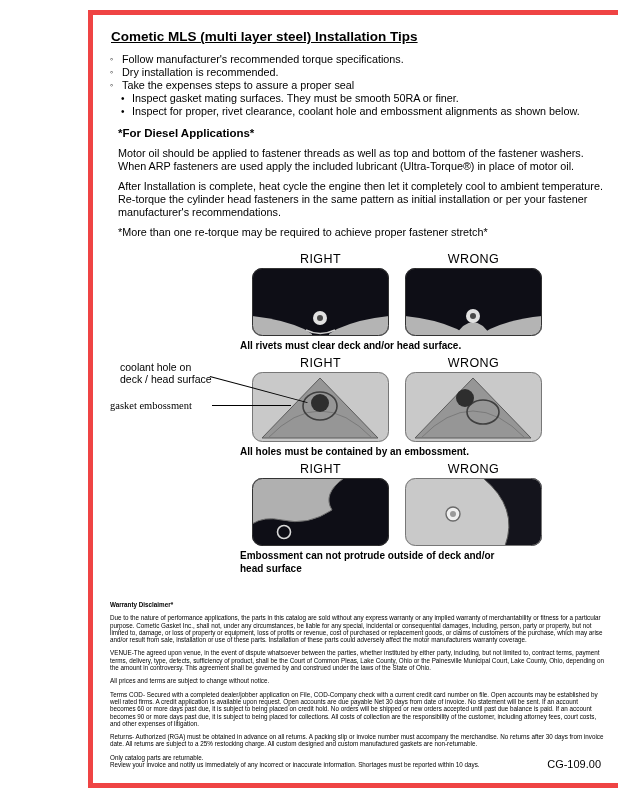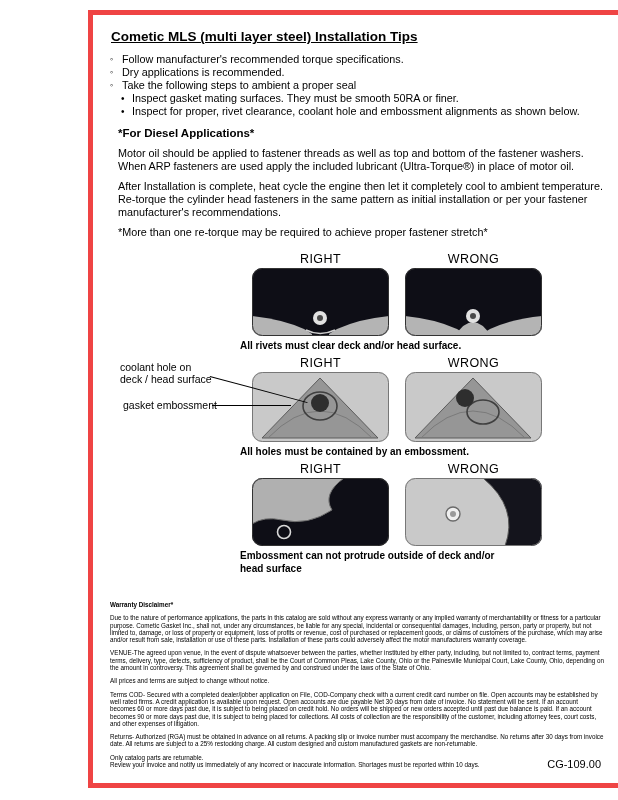--- a/index.html
+++ b/index.html
@@ -18,21 +18,21 @@
   .sub .b-marker { width:11px; font-size:10px; }
 
   .diesel-heading { font-weight:bold; font-size:11.5px; margin:9px 0 8px 8px; }
   .para { font-size:10.8px; line-height:13px; margin:0 0 7px 8px; max-width:487px; }
   .note { font-size:10.8px; margin:6px 0 0 8px; }
 
   .diagrams { margin-top:14px; }
   .diag-row { display:flex;gap:12px; }
   .annot { width:130px; position:relative; font-size:10.5px; line-height:11.5px; }
   .a1 { position:absolute; top:6px; left:10px; }
-  .a2 { position:absolute; top:44px; left:13px; }
+  .a2 { position:absolute; top:44px; left:0;font-family:Liberation Serif, serif; }
   .leader { position:absolute; border-top:1px solid #000; transform-origin:left top; }
   .leader1 { top:20px; left:100px; width:101px; transform:rotate(15deg); }
   .leader2 { top:49px; left:102px; width:79px; }
   .col { width:137px; margin-right:4px; text-align:center; }
   .diag-label { font-size:12.5px; line-height:14px; margin-bottom:2px; letter-spacing:0.4px; }
   .svgbox svg { display:block; }
   .caption { font-size:10px; line-height:13px; margin:3px 0 4px 130px; max-width:268px; text-align:left;font-weight:bold; }
 
   .disclaimer { margin-top:26px; font-size:6.3px; line-height:7.3px; max-width:495px; }
   .disc-h { font-weight:bold; margin-bottom:6px; }
@@ -48,25 +48,25 @@
 
   <div class="title">Cometic MLS (multi layer steel) Installation Tips</div>
 
   <div class="bullets">
     <div class="b-item">
       <span class="b-marker">◦</span>
       <span>Follow manufacturer's recommended torque specifications.</span>
     </div>
     <div class="b-item">
       <span class="b-marker">◦</span>
-      <span>Dry applications is recommended.</span>
+      <span>Dry installation is recommended.</span>
     </div>
     <div class="b-item">
       <span class="b-marker">◦</span>
-      <span>Take the following steps to ambient a proper seal</span>
+      <span>Take the expenses steps to assure a proper seal</span>
     </div>
     <div class="b-item sub">
       <span class="b-marker">•</span>
       <span>Inspect gasket mating surfaces.  They must be smooth 50RA or finer.</span>
     </div>
     <div class="b-item sub">
       <span class="b-marker">•</span>
       <span>Inspect for proper, rivet clearance, coolant hole and embossment alignments as shown below.</span>
     </div>
   </div>

